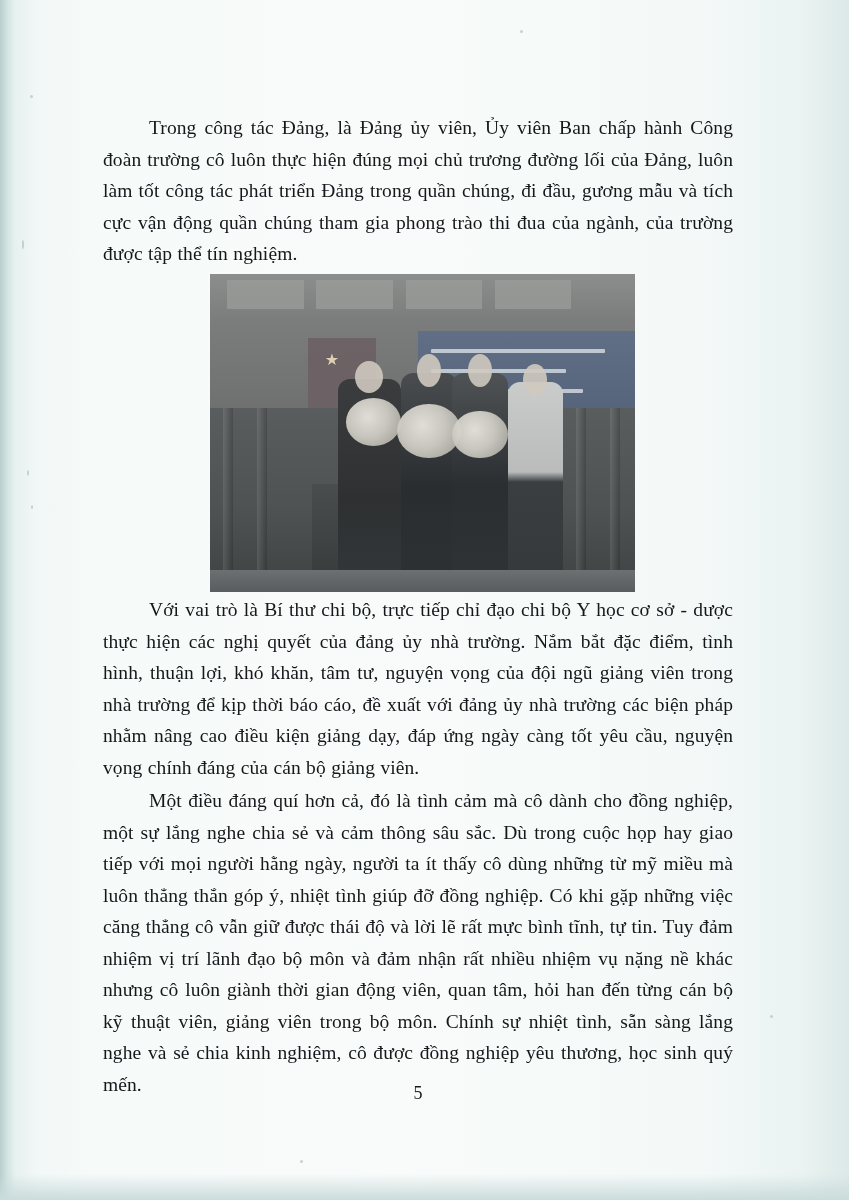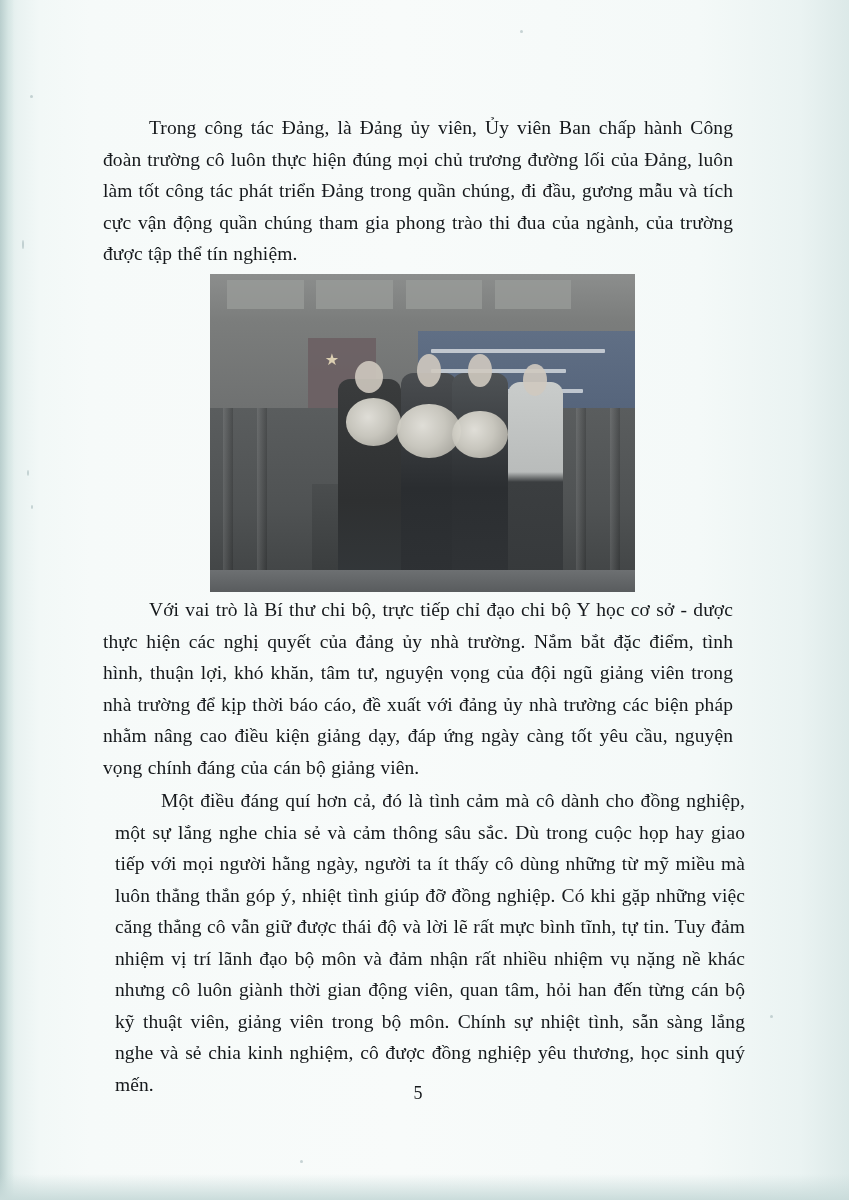--- a/index.html
+++ b/index.html
@@ -64,21 +64,21 @@
     line-height: 31.5px;
     text-align: justify;
     text-indent: 46px;
     color: #15181b;
     letter-spacing: .1px;
     word-spacing: .4px;
   }
 
   .para-1 { position: absolute; top: 112px; left: 0; width: 630px; }
   .para-2 { position: absolute; top: 594px; left: 0; width: 630px; }
-  .para-3 { position: absolute; top: 785px; left: 12px; width: 630px; }
+  .para-3 { position: absolute; top: 785px; left: 0; width: 630px; }
 
   
   .photo-wrap {
     position: absolute;
     top: 274px;
     left: 107px;
     width: 425px;
     height: 318px;
     background: #6d6f70;
     overflow: hidden;

